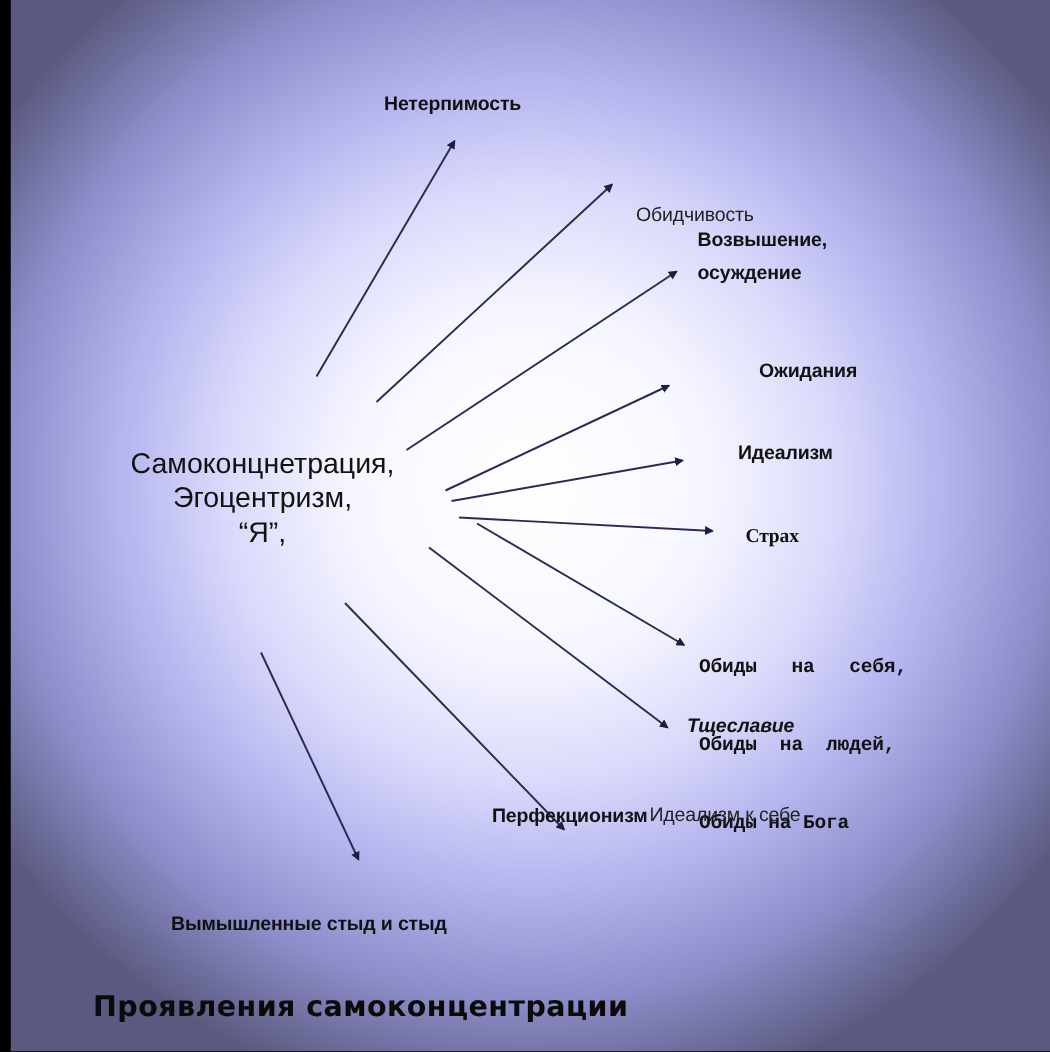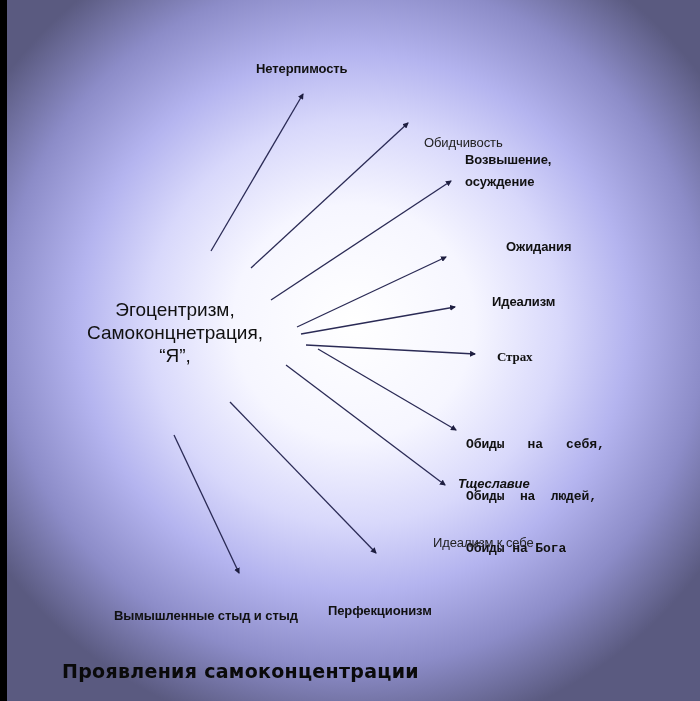--- a/index.html
+++ b/index.html
@@ -56,38 +56,38 @@
       <line x1="301" y1="334" x2="455" y2="307"></line>
       <line x1="306" y1="345" x2="475" y2="354"></line>
       <line x1="318" y1="349" x2="456" y2="430"></line>
       <line x1="286" y1="365" x2="445" y2="485"></line>
       <line x1="230" y1="402" x2="376" y2="553"></line>
       <line x1="174" y1="435" x2="239" y2="573"></line>
     </g>
   </svg>
 
   <div class="center">
+    <span>Самоконцнетрация,</span>
     <span>Эгоцентризм,</span>
-    <span>Самоконцнетрация,</span>
     <span>“Я”,</span>
   </div>
 
   <div class="lbl" style="left:256px;top:61px;">Нетерпимость</div>
   <div class="lbl light" style="left:424px;top:88px;margin-top:47px;">Обидчивость</div>
   <div class="lbl multi" style="left:465px;top:149px;">
     <span>Возвышение,</span>
     <span>осуждение</span>
   </div>
   <div class="lbl" style="left:466px;top:239px;margin-left:40px;">Ожидания</div>
   <div class="lbl" style="left:478px;top:294px;margin-left:14px;">Идеализм</div>
   <div class="lbl" style="left:497px;top:349px;font-family:Liberation Serif, serif;">Страх</div>
   <div class="lbl multi" style="left:466px;top:404px;white-space:pre;font-family:Liberation Mono, monospace;">
     <span>Обиды   на   себя,</span>
     <span>Обиды  на  людей,</span>
     <span>Обиды на Бога</span>
   </div>
   <div class="lbl" style="left:458px;top:476px;font-style:italic;">Тщеславие</div>
   <div class="lbl light" style="left:433px;top:535px;">Идеализм к себе</div>
-  <div class="lbl" style="left:328px;top:603px;">Перфекционизм</div>
+  <div class="lbl" style="left:328px;top:536px;">Перфекционизм</div>
   <div class="lbl" style="left:114px;top:608px;">Вымышленные стыд и стыд</div>
 
   <div class="title">Проявления самоконцентрации</div>
 </div>
 
 </body></html>

